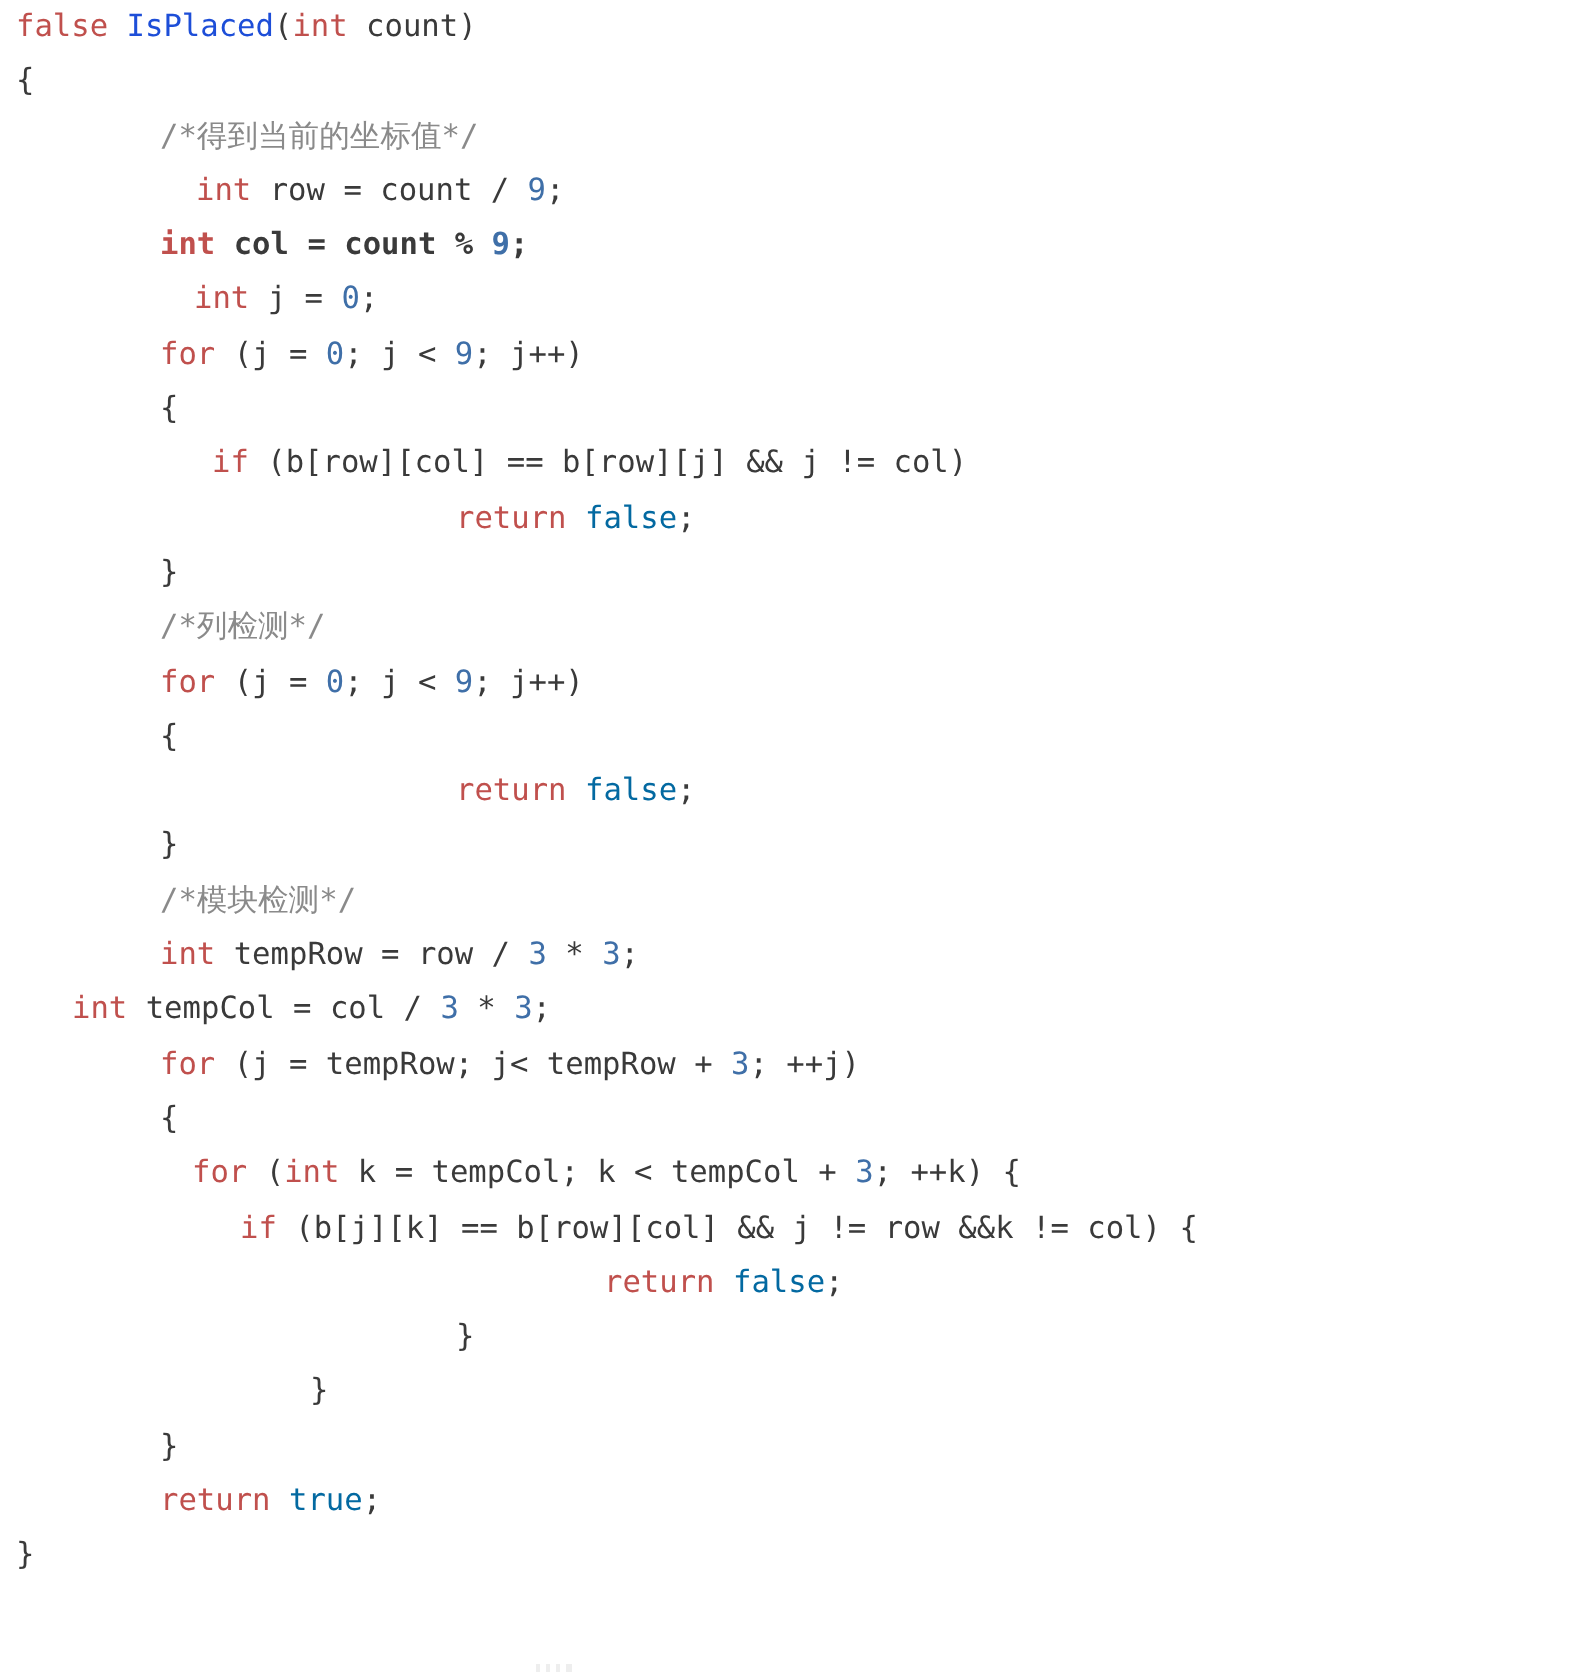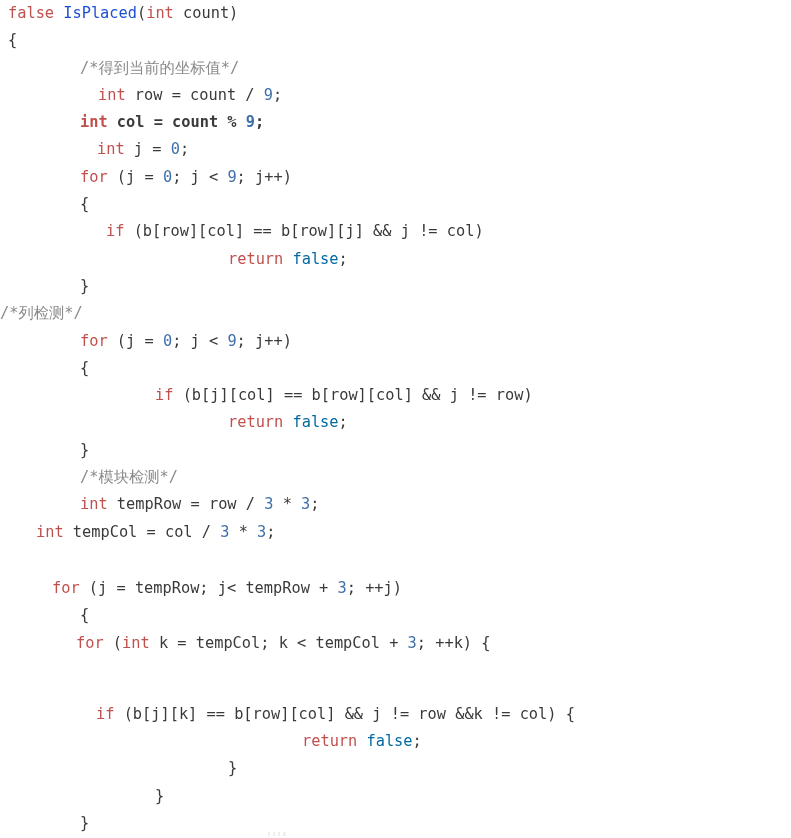--- a/index.html
+++ b/index.html
@@ -54,33 +54,32 @@
     <div class="code-line" style="padding-left: 8px;"><span class="tok-plain">{</span></div>
     <div class="code-line" style="padding-left: 80px;"><span class="tok-comment">/*得到当前的坐标值*/</span></div>
     <div class="code-line" style="padding-left: 98px;"><span class="tok-keyword">int</span><span class="tok-plain"> row = count / </span><span class="tok-number">9</span><span class="tok-plain">;</span></div>
     <div class="code-line" style="padding-left: 80px; font-weight: bold;"><span class="tok-keyword">int</span><span class="tok-plain"> col = count % </span><span class="tok-number">9</span><span class="tok-plain">;</span></div>
     <div class="code-line" style="padding-left: 97px;"><span class="tok-keyword">int</span><span class="tok-plain"> j = </span><span class="tok-number">0</span><span class="tok-plain">;</span></div>
     <div class="code-line" style="padding-left: 80px;"><span class="tok-keyword">for</span><span class="tok-plain"> (j = </span><span class="tok-number">0</span><span class="tok-plain">; j &lt; </span><span class="tok-number">9</span><span class="tok-plain">; j++)</span></div>
     <div class="code-line" style="padding-left: 80px;"><span class="tok-plain">{</span></div>
     <div class="code-line" style="padding-left: 106px;"><span class="tok-keyword">if</span><span class="tok-plain"> (b[row][col] == b[row][j] &amp;&amp; j != col)</span></div>
     <div class="code-line" style="padding-left: 228px;"><span class="tok-keyword">return</span><span class="tok-plain"> </span><span class="tok-literal">false</span><span class="tok-plain">;</span></div>
     <div class="code-line" style="padding-left: 80px;"><span class="tok-plain">}</span></div>
-    <div class="code-line" style=""><span class="tok-comment">/*列检测*/</span></div>
+    <div class="code-line" style="padding-left: 80px;"><span class="tok-comment">/*列检测*/</span></div>
     <div class="code-line" style="padding-left: 80px;"><span class="tok-keyword">for</span><span class="tok-plain"> (j = </span><span class="tok-number">0</span><span class="tok-plain">; j &lt; </span><span class="tok-number">9</span><span class="tok-plain">; j++)</span></div>
     <div class="code-line" style="padding-left: 80px;"><span class="tok-plain">{</span></div>
-    <div class="code-line" style="padding-left: 155px;"><span class="tok-keyword">if</span><span class="tok-plain"> (b[j][col] == b[row][col] &amp;&amp; j != row)</span></div>
     <div class="code-line" style="padding-left: 228px;"><span class="tok-keyword">return</span><span class="tok-plain"> </span><span class="tok-literal">false</span><span class="tok-plain">;</span></div>
     <div class="code-line" style="padding-left: 80px;"><span class="tok-plain">}</span></div>
     <div class="code-line" style="padding-left: 80px;"><span class="tok-comment">/*模块检测*/</span></div>
     <div class="code-line" style="padding-left: 80px;"><span class="tok-keyword">int</span><span class="tok-plain"> tempRow = row / </span><span class="tok-number">3</span><span class="tok-plain"> * </span><span class="tok-number">3</span><span class="tok-plain">;</span></div>
     <div class="code-line" style="padding-left: 36px;"><span class="tok-keyword">int</span><span class="tok-plain"> tempCol = col / </span><span class="tok-number">3</span><span class="tok-plain"> * </span><span class="tok-number">3</span><span class="tok-plain">;</span></div>
-    <div class="code-line" style="padding-left: 52px; margin-top: 29px;"><span class="tok-keyword">for</span><span class="tok-plain"> (j = tempRow; j&lt; tempRow + </span><span class="tok-number">3</span><span class="tok-plain">; ++j)</span></div>
+    <div class="code-line" style="padding-left: 80px;"><span class="tok-keyword">for</span><span class="tok-plain"> (j = tempRow; j&lt; tempRow + </span><span class="tok-number">3</span><span class="tok-plain">; ++j)</span></div>
     <div class="code-line" style="padding-left: 80px;"><span class="tok-plain">{</span></div>
-    <div class="code-line" style="padding-left: 76px;"><span class="tok-keyword">for</span><span class="tok-plain"> (</span><span class="tok-keyword">int</span><span class="tok-plain"> k = tempCol; k &lt; tempCol + </span><span class="tok-number">3</span><span class="tok-plain">; ++k) {</span></div>
-    <div class="code-line" style="padding-left: 96px; margin-top: 44px;"><span class="tok-keyword">if</span><span class="tok-plain"> (b[j][k] == b[row][col] &amp;&amp; j != row &amp;&amp;k != col) {</span></div>
+    <div class="code-line" style="padding-left: 96px;"><span class="tok-keyword">for</span><span class="tok-plain"> (</span><span class="tok-keyword">int</span><span class="tok-plain"> k = tempCol; k &lt; tempCol + </span><span class="tok-number">3</span><span class="tok-plain">; ++k) {</span></div>
+    <div class="code-line" style="padding-left: 120px;"><span class="tok-keyword">if</span><span class="tok-plain"> (b[j][k] == b[row][col] &amp;&amp; j != row &amp;&amp;k != col) {</span></div>
     <div class="code-line" style="padding-left: 302px;"><span class="tok-keyword">return</span><span class="tok-plain"> </span><span class="tok-literal">false</span><span class="tok-plain">;</span></div>
     <div class="code-line" style="padding-left: 228px;"><span class="tok-plain">}</span></div>
     <div class="code-line" style="padding-left: 155px;"><span class="tok-plain">}</span></div>
     <div class="code-line" style="padding-left: 80px;"><span class="tok-plain">}</span></div>
     <div class="code-line" style="padding-left: 80px;"><span class="tok-keyword">return</span><span class="tok-plain"> </span><span class="tok-literal">true</span><span class="tok-plain">;</span></div>
     <div class="code-line" style="padding-left: 8px;"><span class="tok-plain">}</span></div>
   </div>
 <div class="artifact"></div>
 
 </body></html>

